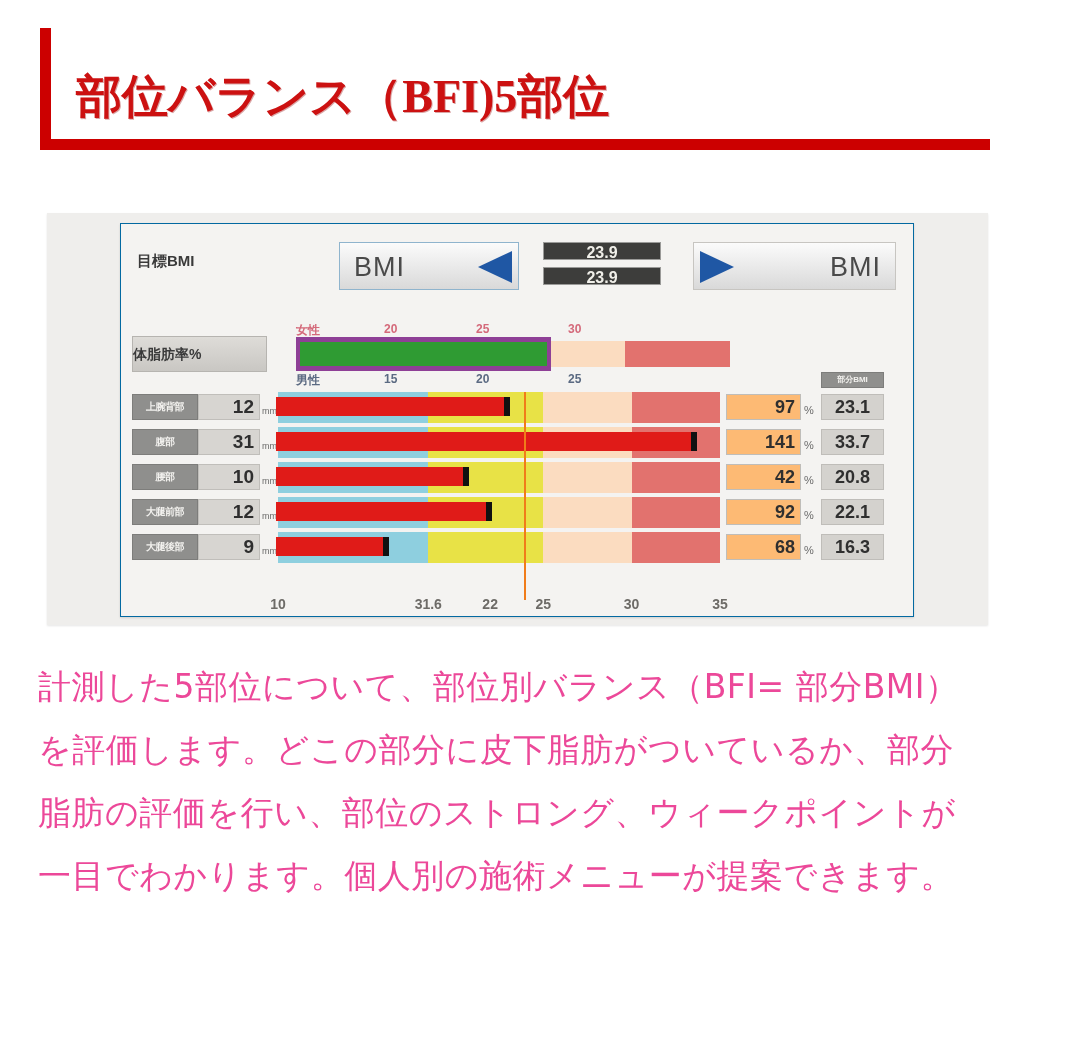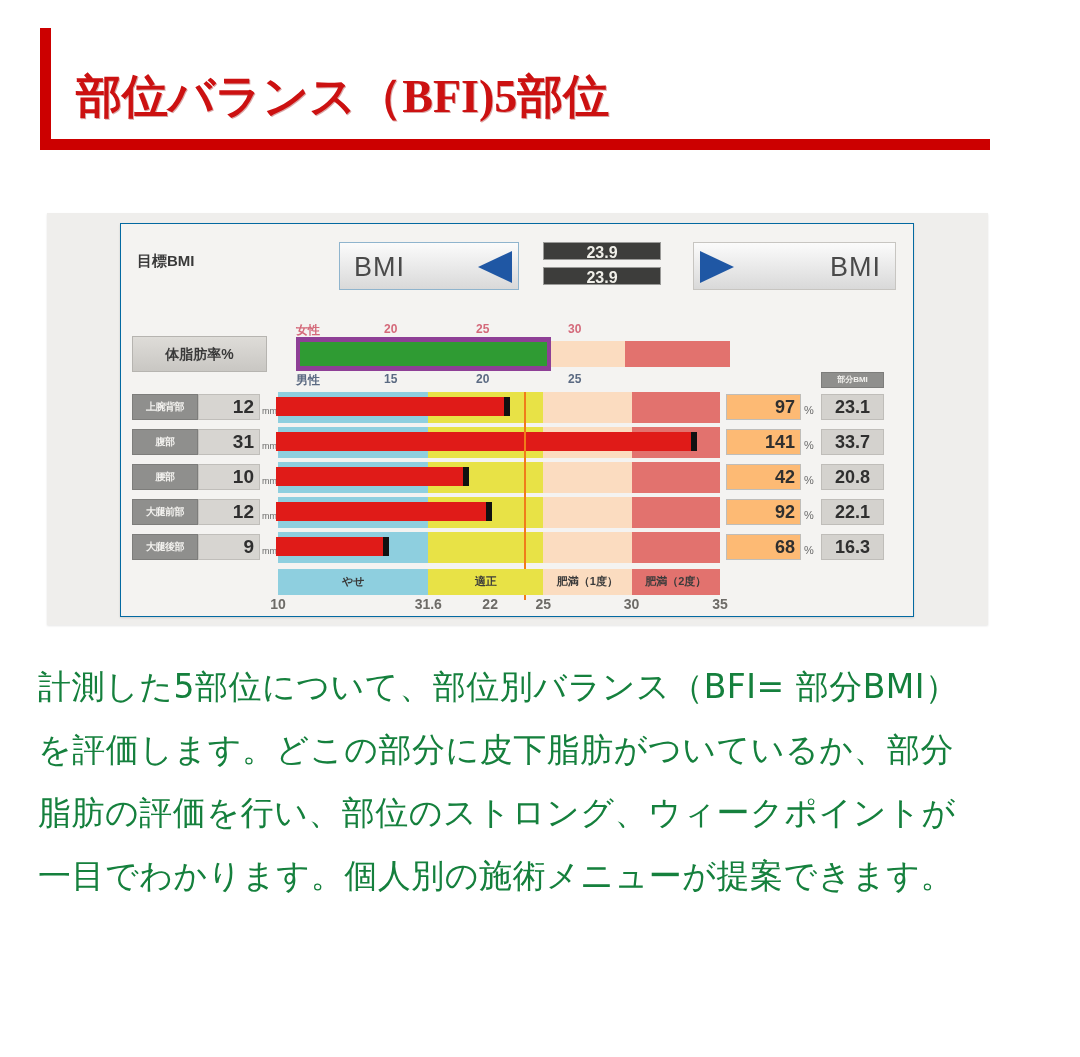--- a/index.html
+++ b/index.html
@@ -88,21 +88,21 @@
   }
   #val-box-1{ top:18px; }
   #val-box-2{ top:43px; }
 
   
   #bf-label{
     position:absolute;left:11px;top:112px;width:135px;height:36px;
     background:linear-gradient(to bottom,#dedcd8,#c9c7c3);
     border:1px solid #b6b4b0;box-sizing:border-box;
     font-size:14px;color:#3a3a3a;font-weight:bold;
-    text-align:center;line-height:34px;
+    text-align:left;line-height:34px;
   }
   #bf-track{
     position:absolute;left:175px;top:113px;width:434px;height:34px;
   }
   #bf-green{
     position:absolute;left:0;top:0;width:255px;height:34px;
     background:#8e3f96;box-sizing:border-box;padding:5px 4px;
   }
   #bf-green-inner{ width:100%;height:100%;background:#2f9b33; }
   #bf-peach{
@@ -185,21 +185,21 @@
   
   #axis-row{ position:absolute;left:157px;top:372px;width:500px;height:20px; }
   .axis-tick{
     position:absolute;top:0;font-size:14px;color:#6d6b67;font-weight:bold;
     transform:translateX(-50%);
   }
 
   
   #description{
     position:absolute;left:38px;top:655px;width:940px;
-    font-size:33px;line-height:63px;color:#15803d;
+    font-size:33px;line-height:63px;color:#ec4899;
     font-family:"DejaVu Sans","Liberation Sans",sans-serif;
     letter-spacing:0.5px;
   }
 </style>
 </head>
 <body>
 
 <div id="title-block">
   <div id="title-bar-left"></div>
   <div id="title-bar-bottom"></div>
@@ -321,26 +321,20 @@
           <div class="row-bar" style="left: 155px; width: 113.384px;"></div>
           <div class="row-marker" style="left: 262.384px;"></div>
           <div class="row-pct">68</div>
           <div class="row-pct-unit">%</div>
           <div class="row-bmi">16.3</div>
         </div>
       </div>
     <div id="bmi-col-header">部分BMI</div>
     <div id="target-line" style="left: 402.752px;"></div>
 
-    <div id="legend-row">
-        <div class="legend-seg" style="left: 0px; width: 150.28px; background: rgb(142, 207, 223);">やせ</div>
-        <div class="legend-seg" style="left: 150.28px; width: 114.92px; background: rgb(232, 226, 70);">適正</div>
-        <div class="legend-seg" style="left: 265.2px; width: 88.4px; background: rgb(251, 220, 192);">肥満（1度）</div>
-        <div class="legend-seg" style="left: 353.6px; width: 88.4px; background: rgb(226, 114, 110);">肥満（2度）</div>
-      </div>
 
     <div id="axis-row">
         <div class="axis-tick" style="left: 0px;">10</div>
         <div class="axis-tick" style="left: 150.28px;">31.6</div>
         <div class="axis-tick" style="left: 212.16px;">22</div>
         <div class="axis-tick" style="left: 265.2px;">25</div>
         <div class="axis-tick" style="left: 353.6px;">30</div>
         <div class="axis-tick" style="left: 442px;">35</div>
       </div>
   </div>

